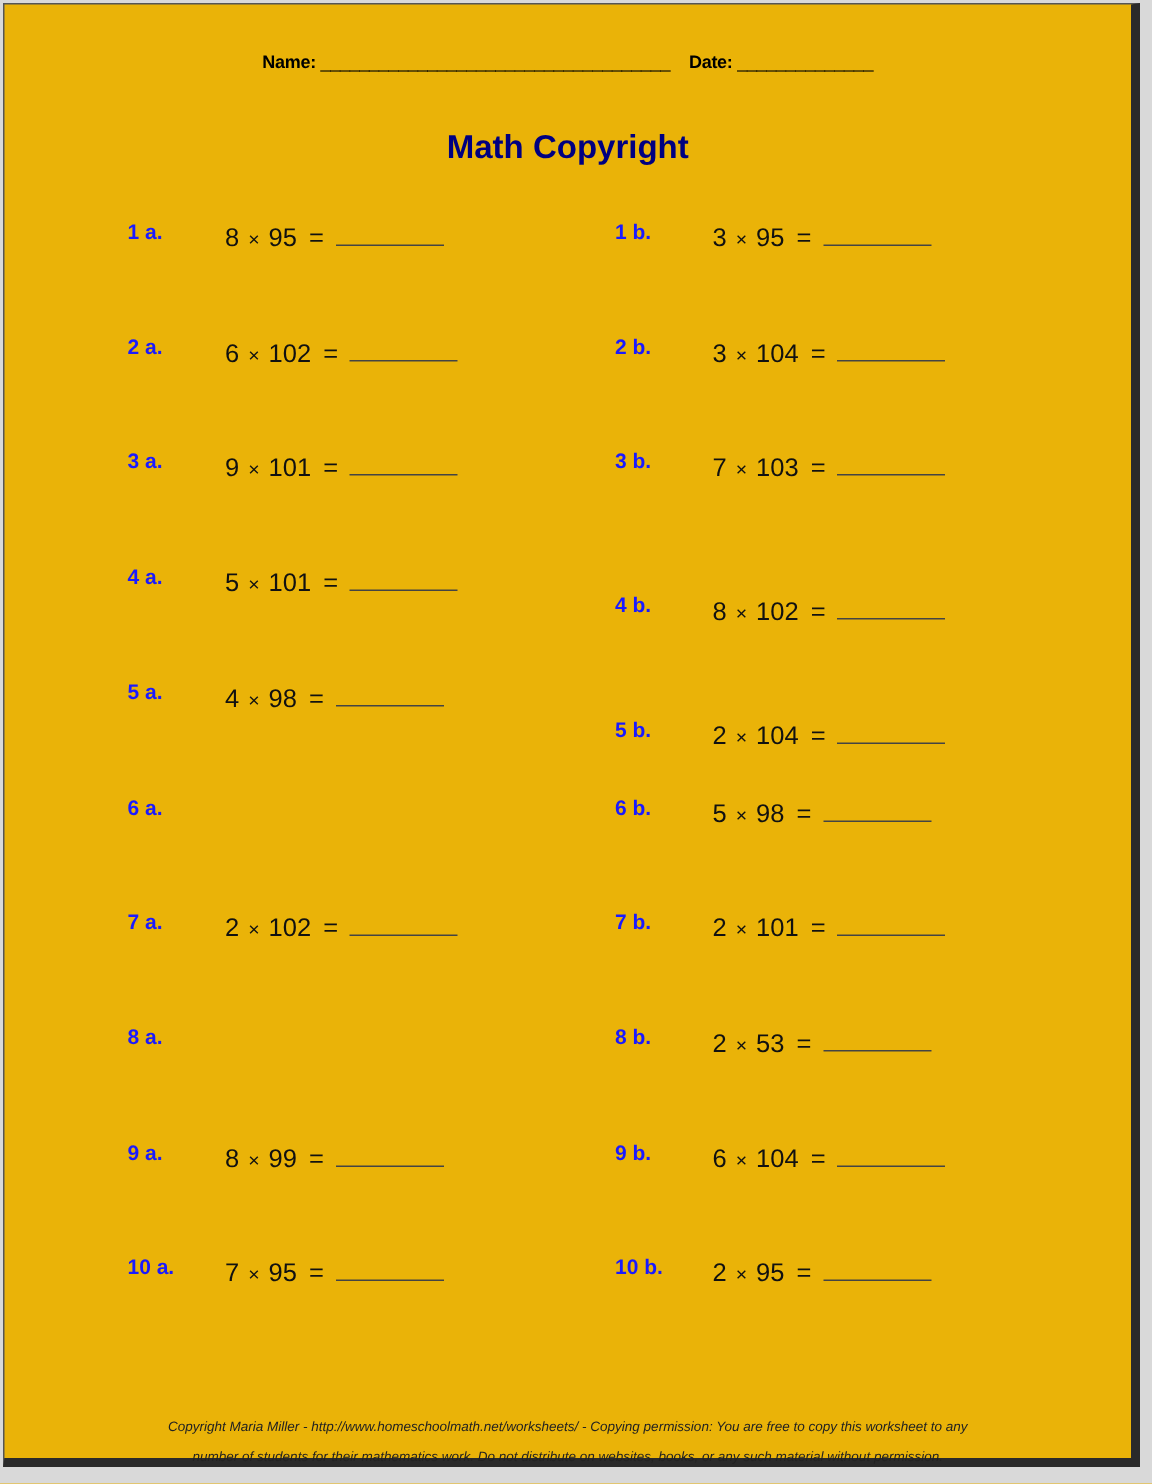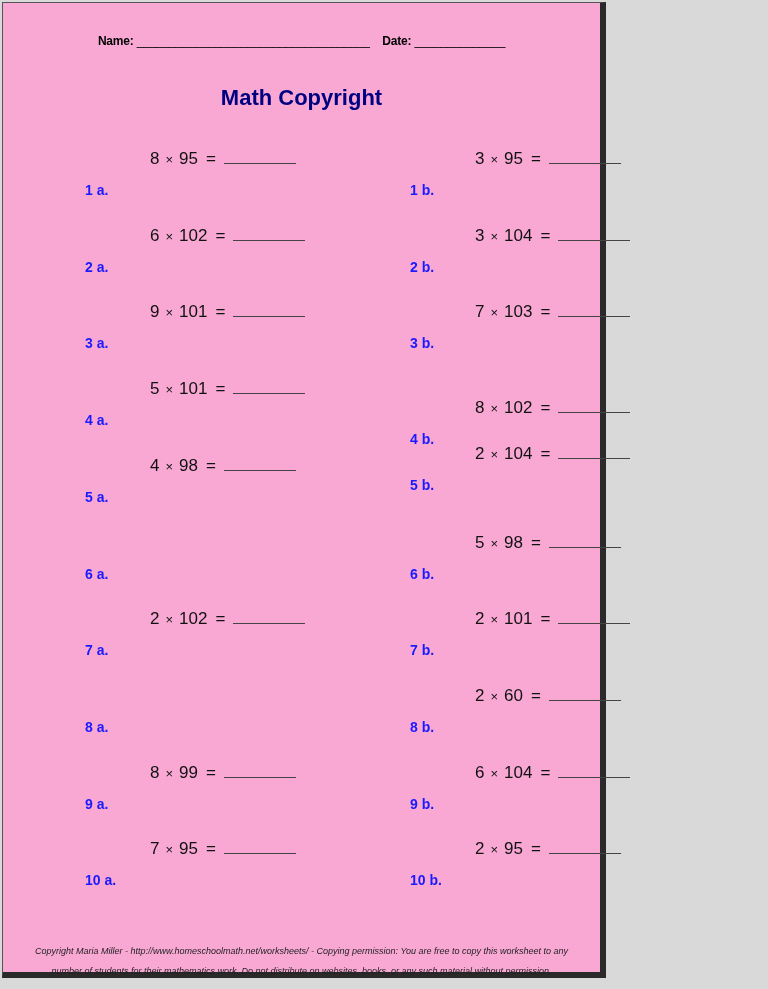--- a/index.html
+++ b/index.html
@@ -4,22 +4,22 @@
 <style>
   html, body { margin: 0; padding: 0; }
   body {
     width: 768px; height: 989px; overflow: hidden;
     background: #d9d9d9;
     font-family: "Liberation Sans", sans-serif;
     position: relative;
   }
   .page {
     position: absolute; left: 2px; top: 2px;
-    width: 604px; height: 976px;
-    background: #f9a8d4;
+    width: 758px; height: 976px;
+    background: #eab308;
     border-top: 1px solid #555;
     border-left: 1px solid #555;
     border-right: 6px solid #2a2a2a;
     border-bottom: 6px solid #2a2a2a;
     box-sizing: border-box;
   }
   .header-line {
     position: absolute; top: 31px; left: 0; width: 100%;
     text-align: center; font-size: 12px; font-weight: bold; color: #000;
     letter-spacing: -0.2px;
@@ -27,21 +27,21 @@
   .header-line .blank { font-weight: normal; }
   .title {
     position: absolute; top: 82px; left: 0; width: 100%;
     text-align: center; font-size: 22px; font-weight: bold; color: #000080;
   }
   .problem {
     position: absolute; height: 24px; width: 320px;
   }
   .problem .label {
     position: absolute; left: 0; top: 0;
-    font-size: 14px; font-weight: bold; color: #1a1aff; margin-top: 36px;
+    font-size: 14px; font-weight: bold; color: #1a1aff;
   }
   .problem .expr {
     position: absolute; left: 65px; top: 1px;
     font-size: 17px; color: #111; white-space: pre; word-spacing: 2px;
   }
   .problem .expr .op { font-size: 13px; margin: 0 6px; }
   .problem .expr .eq { margin: 0 8px; }
   .problem .expr .blank {
     display: inline-block; width: 72px; border-bottom: 1px solid #444;
     height: 16px; vertical-align: baseline;
@@ -97,21 +97,21 @@
         <span class="expr"><span>5</span><span class="op">×</span><span>101</span><span class="eq">=</span><span class="blank"></span></span>
       </div>
       <div class="problem" style="left: 407px; top: 392px;">
         <span class="label">4 b.</span>
         <span class="expr"><span>8</span><span class="op">×</span><span>102</span><span class="eq">=</span><span class="blank"></span></span>
       </div>
       <div class="problem" style="left: 82px; top: 449.8px;">
         <span class="label">5 a.</span>
         <span class="expr"><span>4</span><span class="op">×</span><span>98</span><span class="eq">=</span><span class="blank"></span></span>
       </div>
-      <div class="problem" style="left: 407px; top: 438px;">
+      <div class="problem" style="left: 407px; top: 475px;">
         <span class="label">5 b.</span>
         <span class="expr"><span>2</span><span class="op">×</span><span>104</span><span class="eq">=</span><span class="blank"></span></span>
       </div>
       <div class="problem" style="left: 82px; top: 526.5px;">
         <span class="label">6 a.</span>
       </div>
       <div class="problem" style="left: 407px; top: 526.5px;">
         <span class="label">6 b.</span>
         <span class="expr"><span>5</span><span class="op">×</span><span>98</span><span class="eq">=</span><span class="blank"></span></span>
       </div>
@@ -121,21 +121,21 @@
       </div>
       <div class="problem" style="left: 407px; top: 603.2px;">
         <span class="label">7 b.</span>
         <span class="expr"><span>2</span><span class="op">×</span><span>101</span><span class="eq">=</span><span class="blank"></span></span>
       </div>
       <div class="problem" style="left: 82px; top: 679.9px;">
         <span class="label">8 a.</span>
       </div>
       <div class="problem" style="left: 407px; top: 679.9px;">
         <span class="label">8 b.</span>
-        <span class="expr"><span>2</span><span class="op">×</span><span>60</span><span class="eq">=</span><span class="blank"></span></span>
+        <span class="expr"><span>2</span><span class="op">×</span><span>53</span><span class="eq">=</span><span class="blank"></span></span>
       </div>
       <div class="problem" style="left: 82px; top: 756.6px;">
         <span class="label">9 a.</span>
         <span class="expr"><span>8</span><span class="op">×</span><span>99</span><span class="eq">=</span><span class="blank"></span></span>
       </div>
       <div class="problem" style="left: 407px; top: 756.6px;">
         <span class="label">9 b.</span>
         <span class="expr"><span>6</span><span class="op">×</span><span>104</span><span class="eq">=</span><span class="blank"></span></span>
       </div>
       <div class="problem" style="left: 82px; top: 833.3px;">

